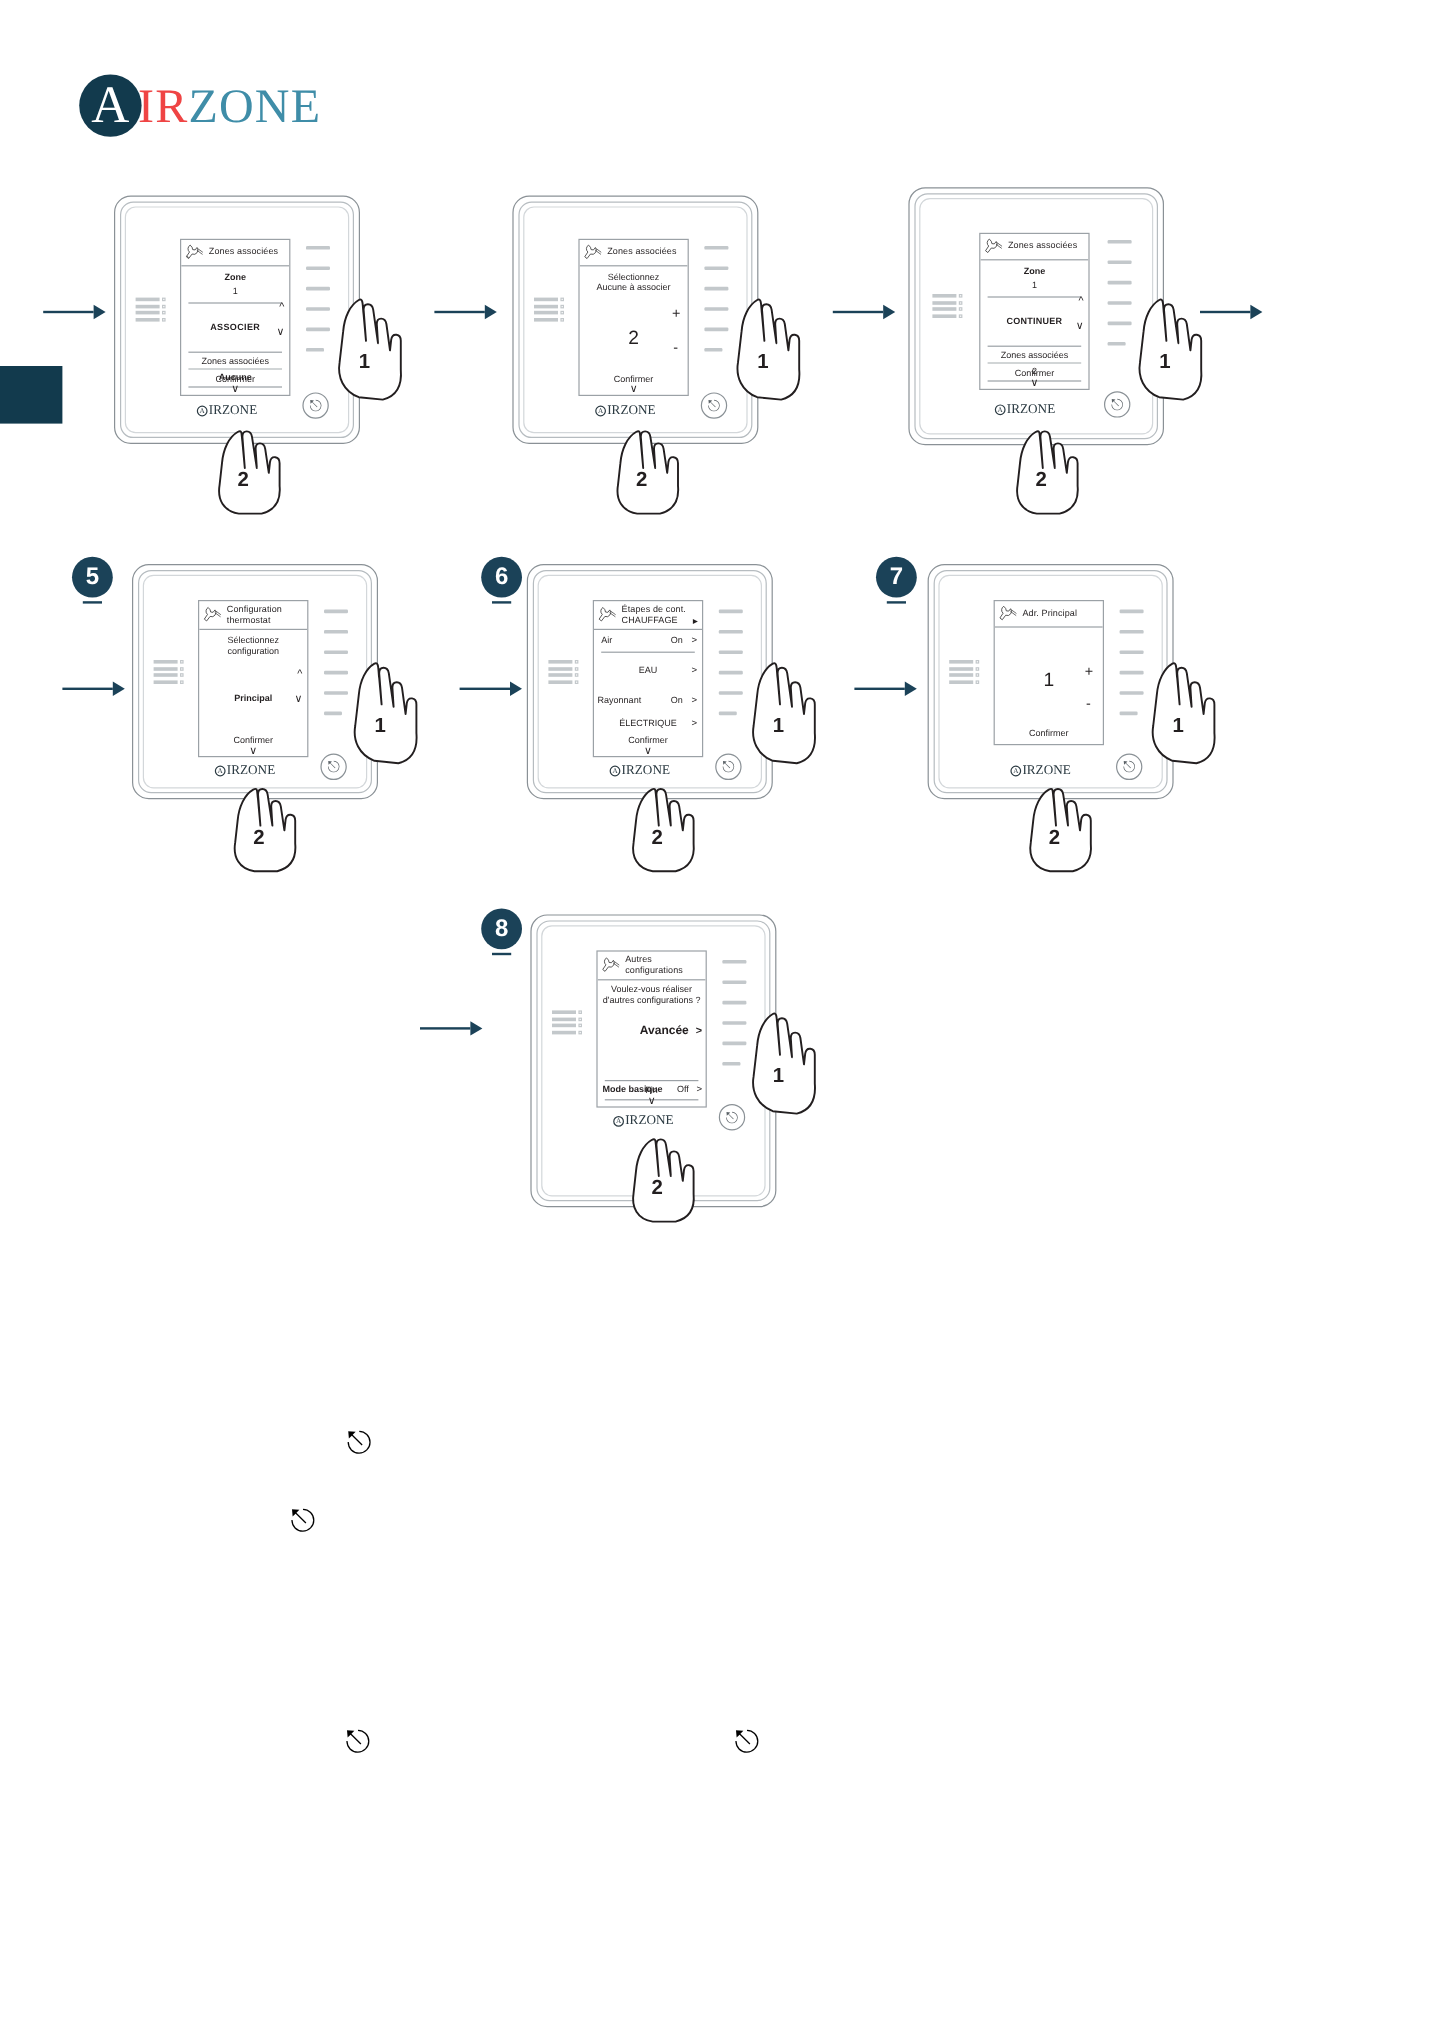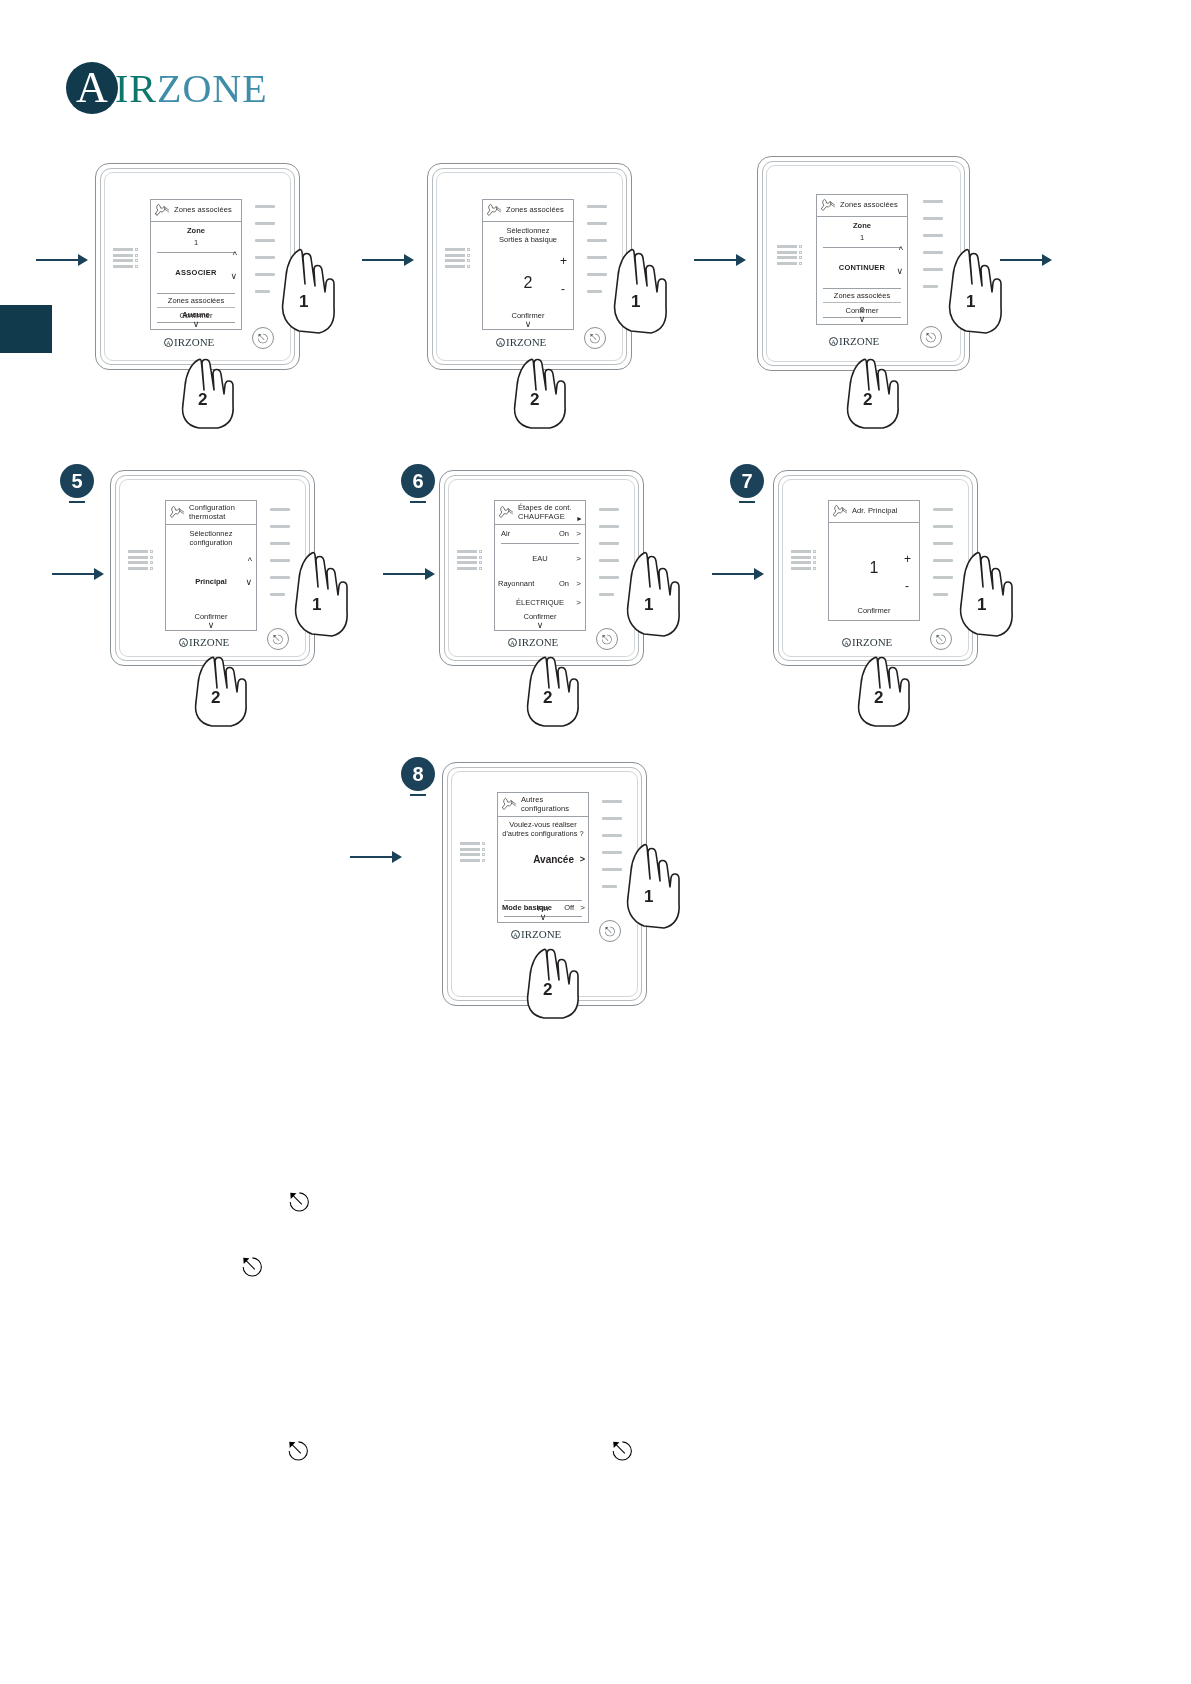--- a/index.html
+++ b/index.html
@@ -22,21 +22,21 @@
   .logo-badge .a {
     position:absolute; left:0; top:0; width:52px; height:52px;
     color:#ffffff; font-family:"Liberation Serif", serif;
     font-size:44px; line-height:52px; text-align:center; font-weight:400;
   }
   .logo-text {
     margin-left:-3px;
     font-family:"Liberation Serif", serif;
     font-size:40px; letter-spacing:1px; font-weight:400;
   }
-  .logo-text .dark { color:#0f766e; }
+  .logo-text .dark { color:#ef4444; }
   .logo-text .light { color:#3f8da8; }
 
   
   .page-tab { position:absolute; left:0; top:305px; width:52px; height:48px; background:#123a4d; }
 
   
   .step-badge {
     position:absolute; width:34px; height:34px; border-radius:50%;
     background:#1b4258; color:#fff;
     font-size:20px; font-weight:700; text-align:center; line-height:34px;
@@ -294,21 +294,21 @@
     <div class="lcd-head">
       <svg class="wrench" width="16" height="15" viewBox="0 0 20 18">
         <path d="M5.6 1.2a4.4 4.4 0 0 0-.7 7.2l-3.3 4.9 2.4 1.9 3.6-4.7a4.4 4.4 0 0 0 5.1-6.8l-2 2.5-2.5-.3-.6-2.4z" fill="none" stroke="#3f3f3f" stroke-width="0.9"></path>
         <path d="M12.5 6.5l6 4.4" fill="none" stroke="#3f3f3f" stroke-width="0.8"></path>
         <path d="M13.6 4.9l5.2 3.8" fill="none" stroke="#3f3f3f" stroke-width="0.8"></path>
       </svg>
       <div class="lcd-title">Zones associées</div>
     </div>
     <div class="lcd-body">
       <div class="lcd-row" style="margin-top:4px;">Sélectionnez</div>
-      <div class="lcd-row">Sorties à basique</div>
+      <div class="lcd-row">Aucune à associer</div>
       <div class="lcd-big" style="margin-top:30px;">2</div>
       <div style="position:absolute; right:6px; top:33px; font-size:12px; line-height:12px;">+</div>
       <div style="position:absolute; right:8px; top:61px; font-size:12px; line-height:12px;">-</div>
       <div class="lcd-foot">
         <div class="lbl">Confirmer</div>
         <div class="chev">∨</div>
       </div>
     </div>
   </div>
 

